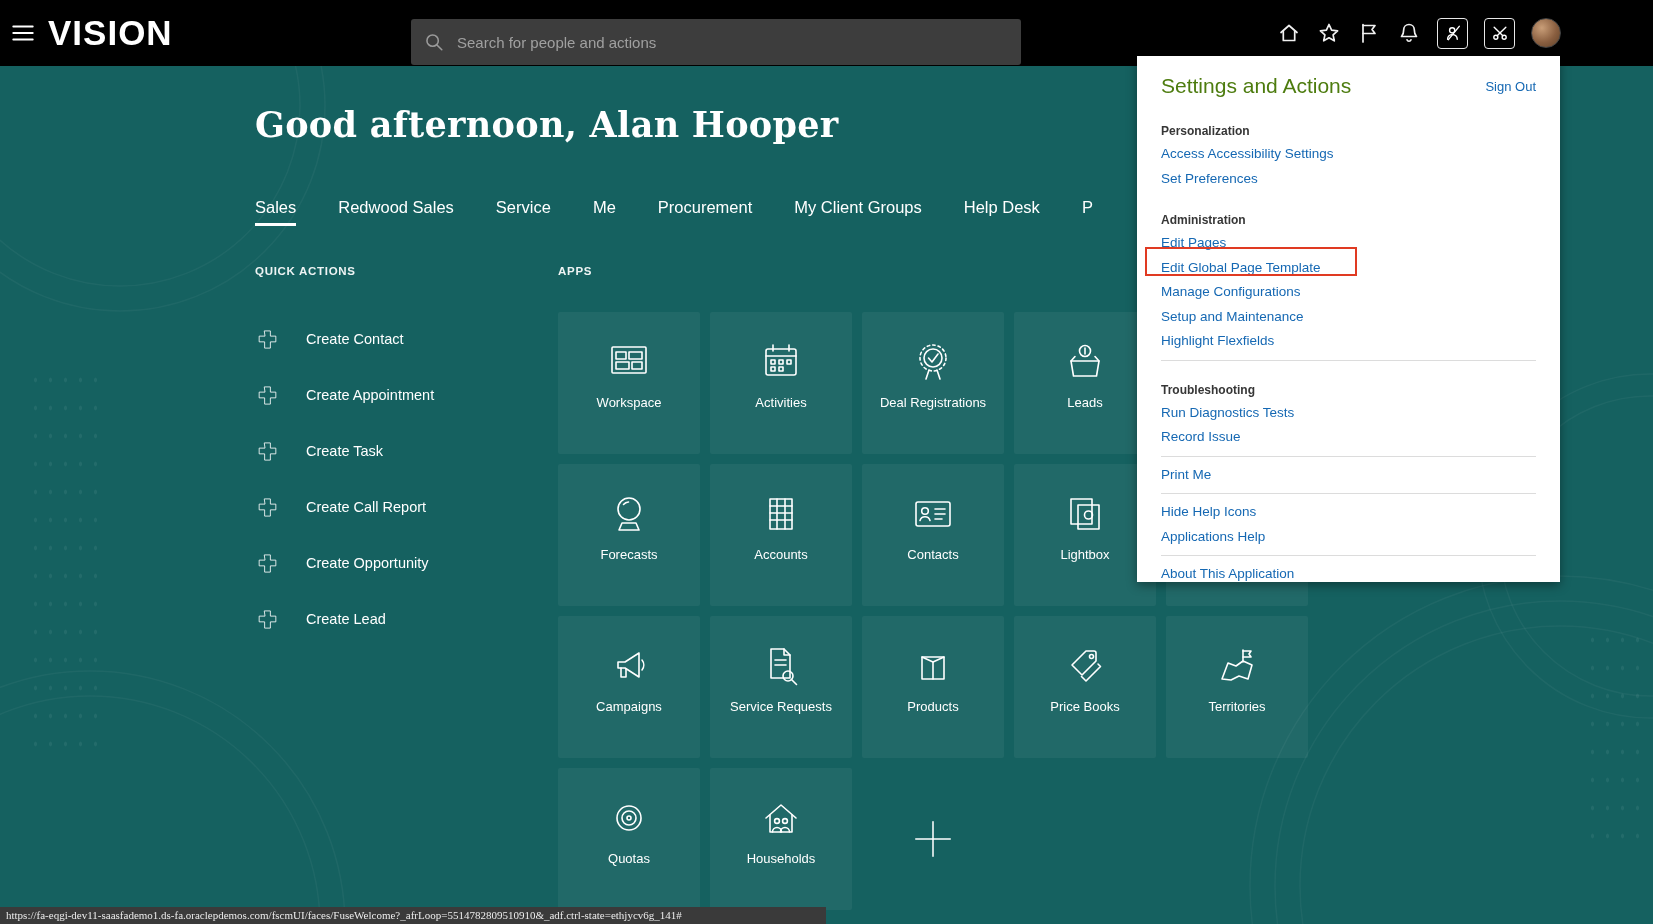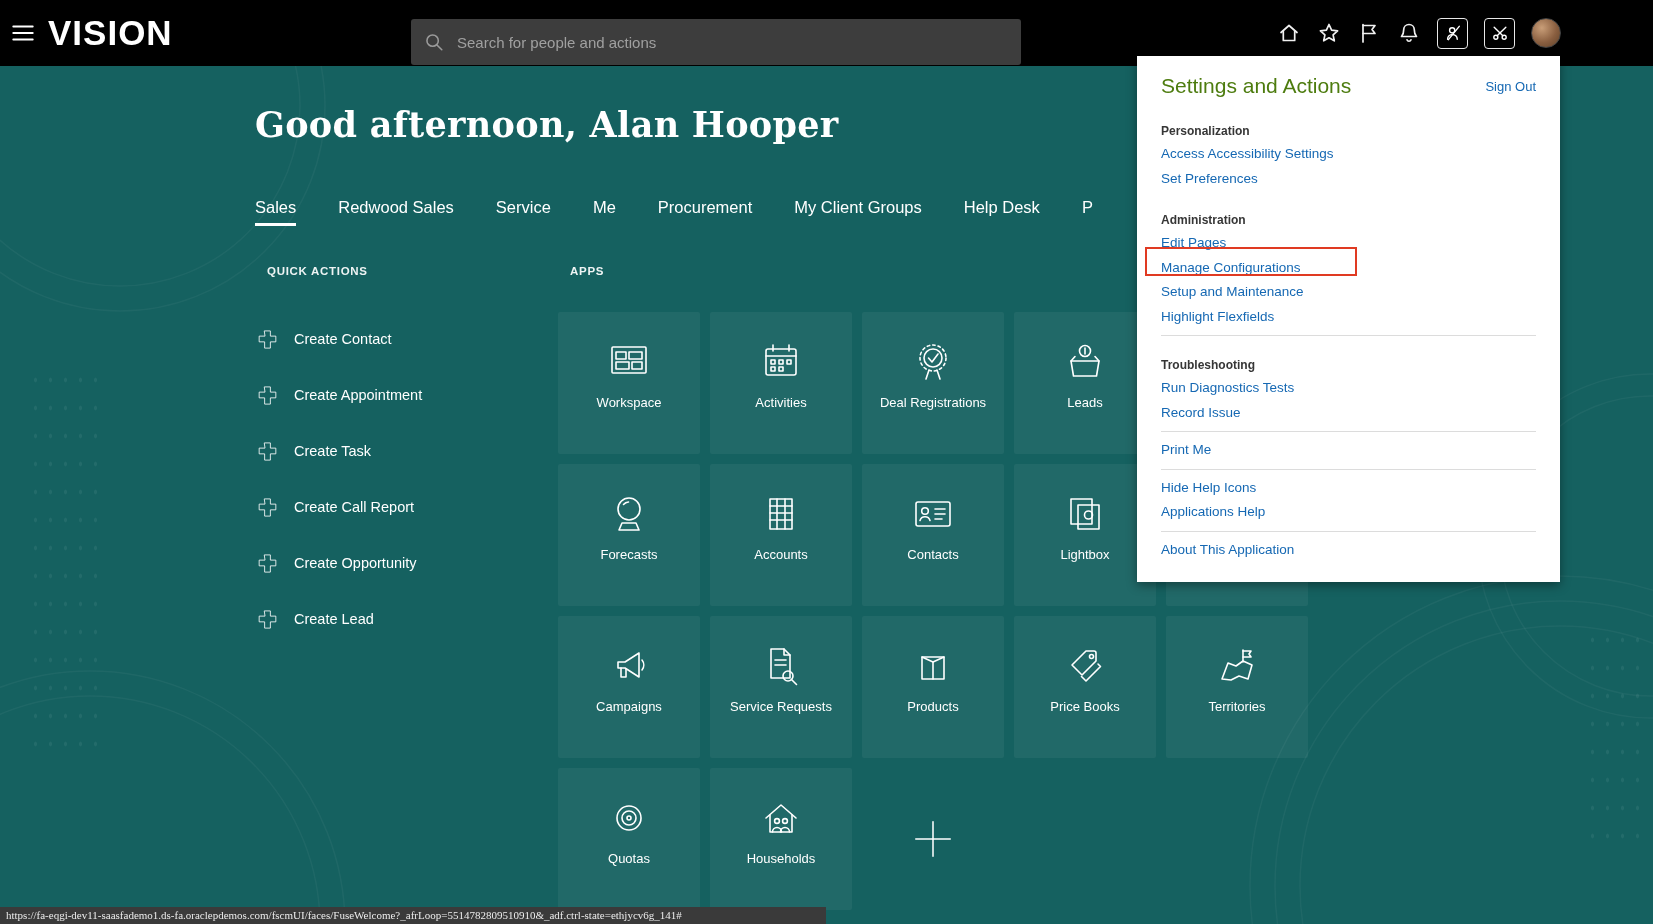--- a/index.html
+++ b/index.html
@@ -64,30 +64,30 @@
   }
   .tabs {
     position:absolute; left:255px; top:198px; z-index:1;
     display:flex; gap:42px; color:#fff;
   }
   .tab { font-size:16.5px; padding-bottom:6px; cursor:pointer; white-space:nowrap; }
   .tab.active { border-bottom:3px solid #fff; }
 
   .section-label {
     position:absolute; z-index:1; color:rgba(255,255,255,.93);
-    font-size:11.5px; font-weight:bold; letter-spacing:.7px;margin-left:12px;
+    font-size:11.5px; font-weight:bold; letter-spacing:.7px;
   }
   .qa-label-pos { left:255px; top:265px; }
   .apps-label-pos { left:558px; top:265px; }
 
   .qa-list {
     position:absolute; left:255px; top:324px; z-index:1;
     display:flex; flex-direction:column; gap:26px;
   }
-  .qa-item { display:flex; align-items:center; gap:14px; height:30px; cursor:pointer; }
+  .qa-item { display:flex; align-items:center; gap:26px; height:30px; cursor:pointer; }
   .qa-icon { width:25px; height:25px; color:#fff; flex:none; display:block; }
   .qa-text { color:#fff; font-size:14.5px; }
 
   .apps-grid {
     position:absolute; left:558px; top:312px; z-index:1;
     display:grid; grid-template-columns:repeat(5,142px); grid-auto-rows:142px; gap:10px;
   }
   .tile {
     background:rgba(255,255,255,0.055); border-radius:2px; cursor:pointer;
     display:flex; flex-direction:column; align-items:center; padding:26px 8px 0 8px;
@@ -413,20 +413,21 @@
     <div class="sp-title">Settings and Actions</div>
     <a class="sp-signout">Sign Out</a>
   </div>
 
   <div class="sp-heading">Personalization</div>
   <a class="sp-link">Access Accessibility Settings</a>
   <a class="sp-link">Set Preferences</a>
 
   <div class="sp-heading">Administration</div>
   <a class="sp-link">Edit Pages</a>
+  <a class="sp-link">Edit Global Page Template</a>
   <a class="sp-link">Manage Configurations</a>
   <a class="sp-link">Setup and Maintenance</a>
   <a class="sp-link">Highlight Flexfields</a>
 
   <div class="sp-div"></div>
 
   <div class="sp-heading">Troubleshooting</div>
   <a class="sp-link">Run Diagnostics Tests</a>
   <a class="sp-link">Record Issue</a>
 

